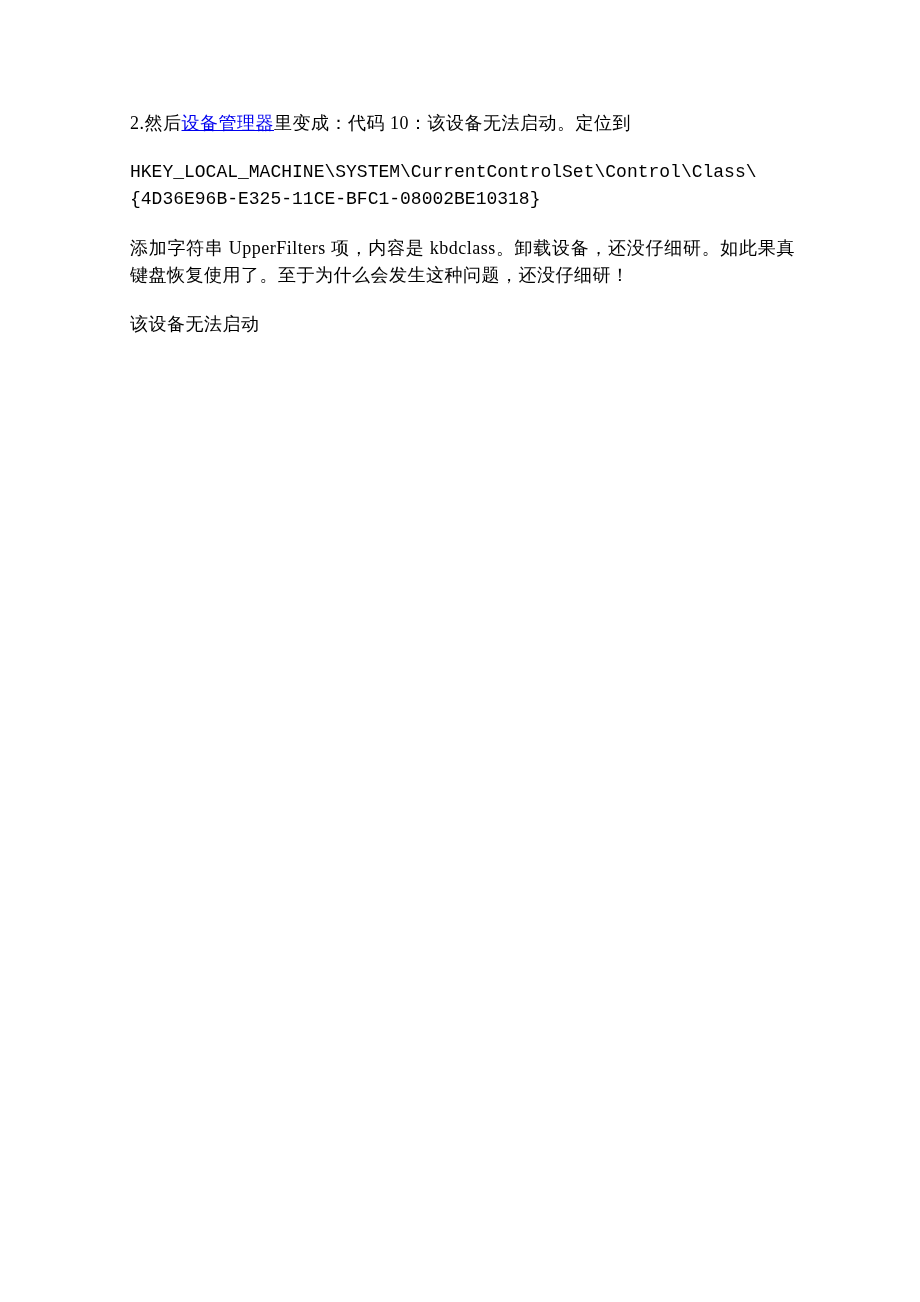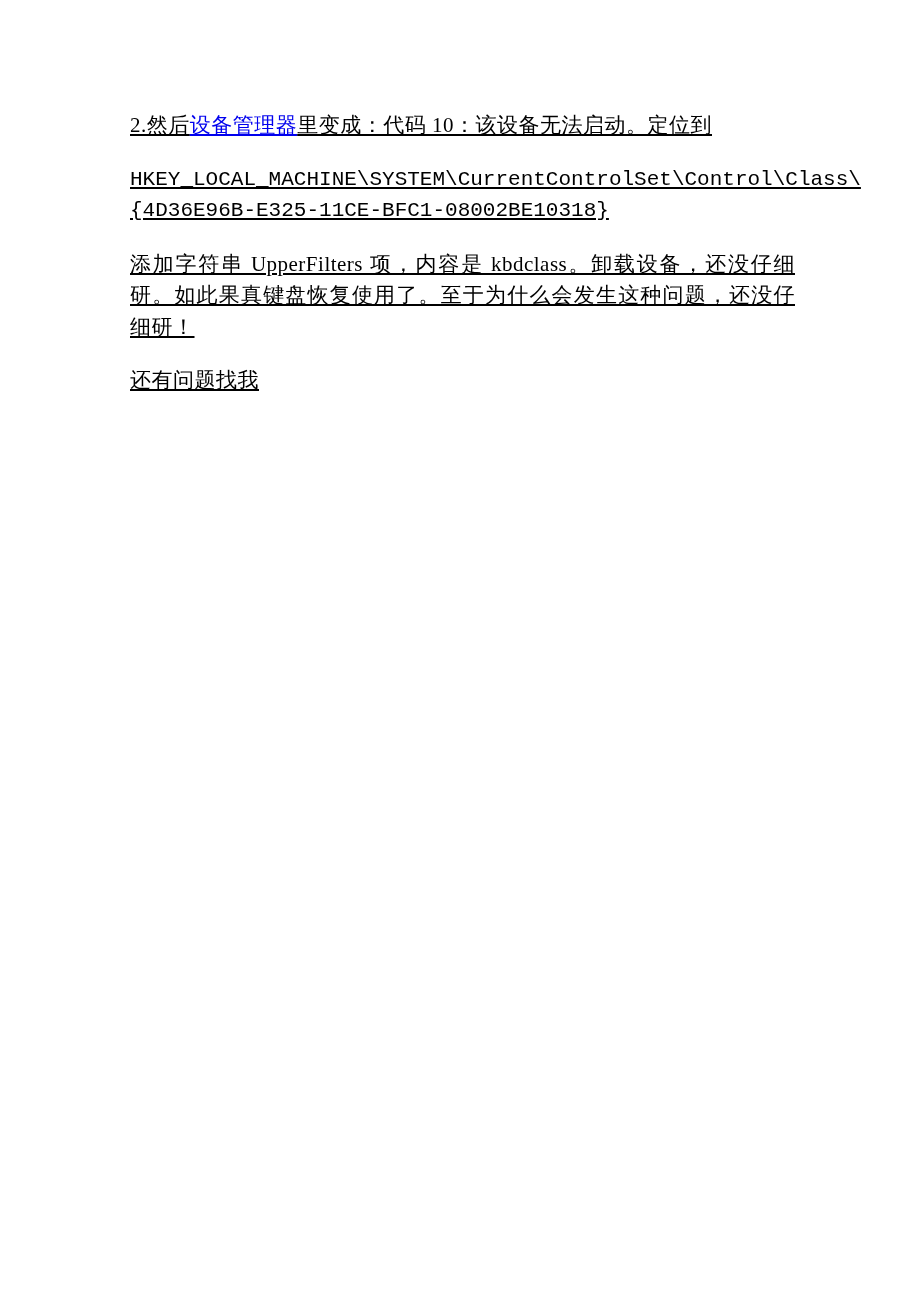--- a/index.html
+++ b/index.html
@@ -5,24 +5,23 @@
     body {
       margin: 0;
       padding: 0;
       background-color: #ffffff;
       font-family: "SimSun", "宋体", serif;
       width: 920px;
       height: 1302px;
     }
     .content {
       padding: 110px 125px 0 130px;
-      font-size: 21px;
+      font-size: 18px;
       line-height: 1.5;
       color: #000000;
-      text-decoration: underline;
     }
     .paragraph {
       margin: 0 0 22px 0;
       text-align: justify;
       letter-spacing: 0.5px;
     }
     .link {
       color: #0000ee;
       text-decoration: underline;
     }
@@ -33,14 +32,14 @@
   </style>
 </head>
 <body>
 
 <div class="content">
   <p class="paragraph">
     <span>2.然后</span><a class="link">设备管理器</a><span>里变成：代码 10：该设备无法启动。定位到</span>
   </p>
   <p class="paragraph mono">HKEY_LOCAL_MACHINE\SYSTEM\CurrentControlSet\Control\Class\{4D36E96B-E325-11CE-BFC1-08002BE10318}</p>
   <p class="paragraph">添加字符串 UpperFilters 项，内容是 kbdclass。卸载设备，还没仔细研。如此果真键盘恢复使用了。至于为什么会发生这种问题，还没仔细研！</p>
-  <p class="paragraph">还有问题找我</p>
+  <p class="paragraph">该设备无法启动</p>
 </div>
 
 </body></html>

